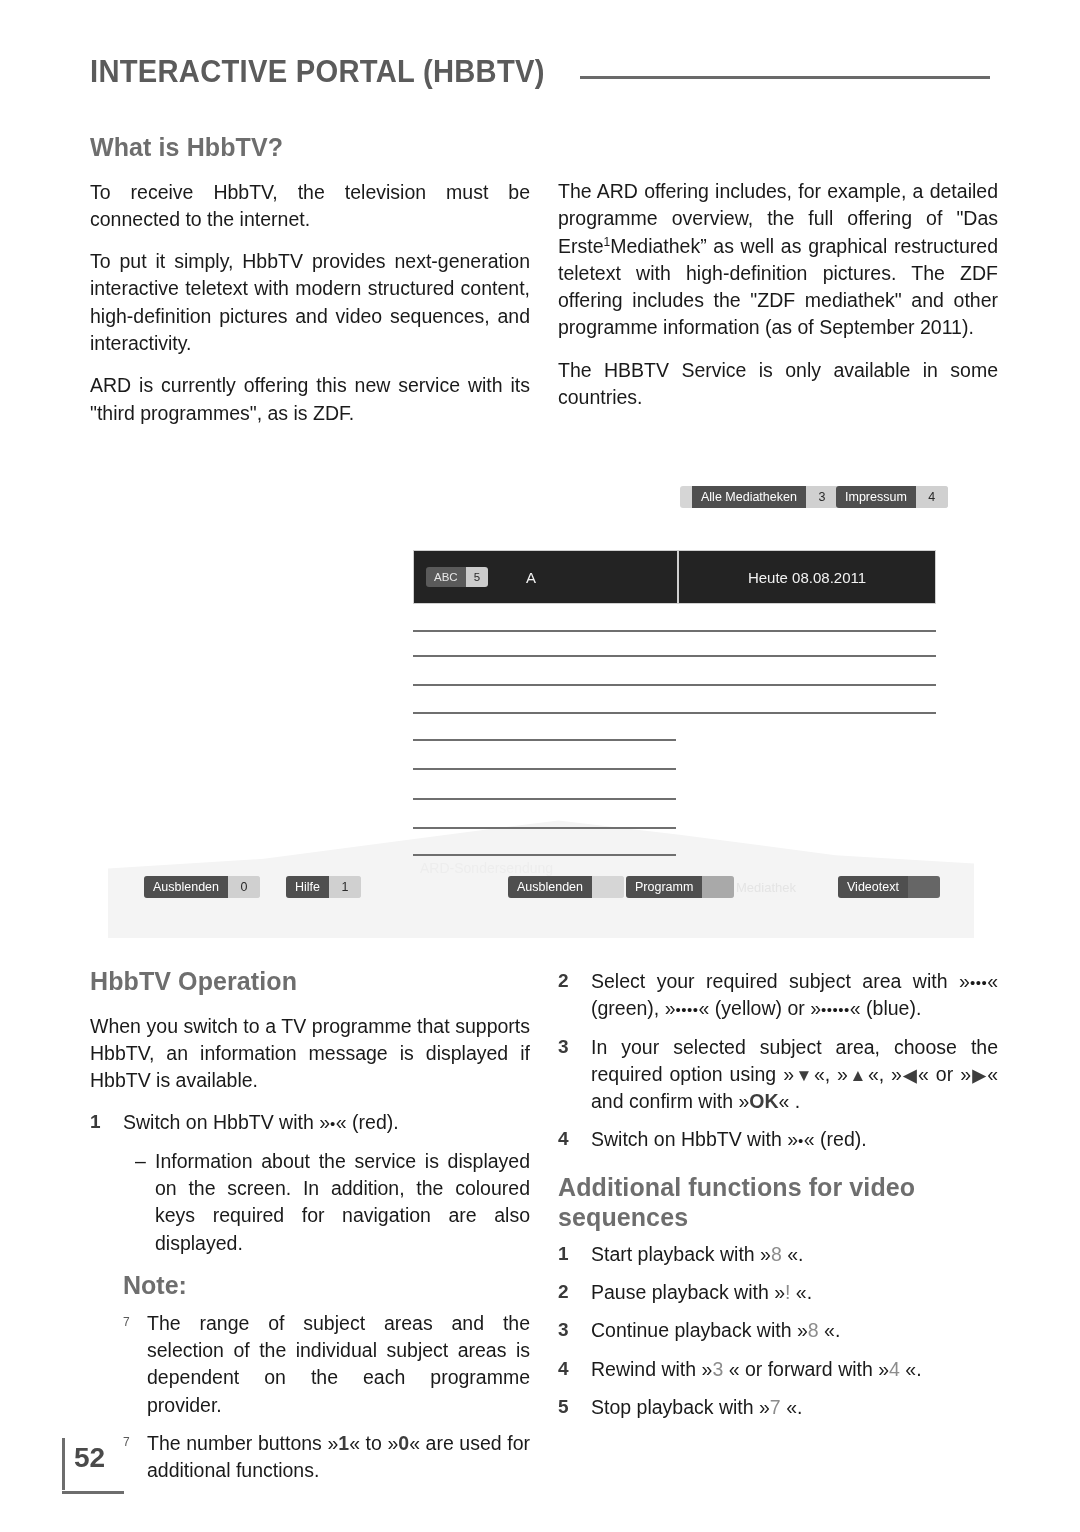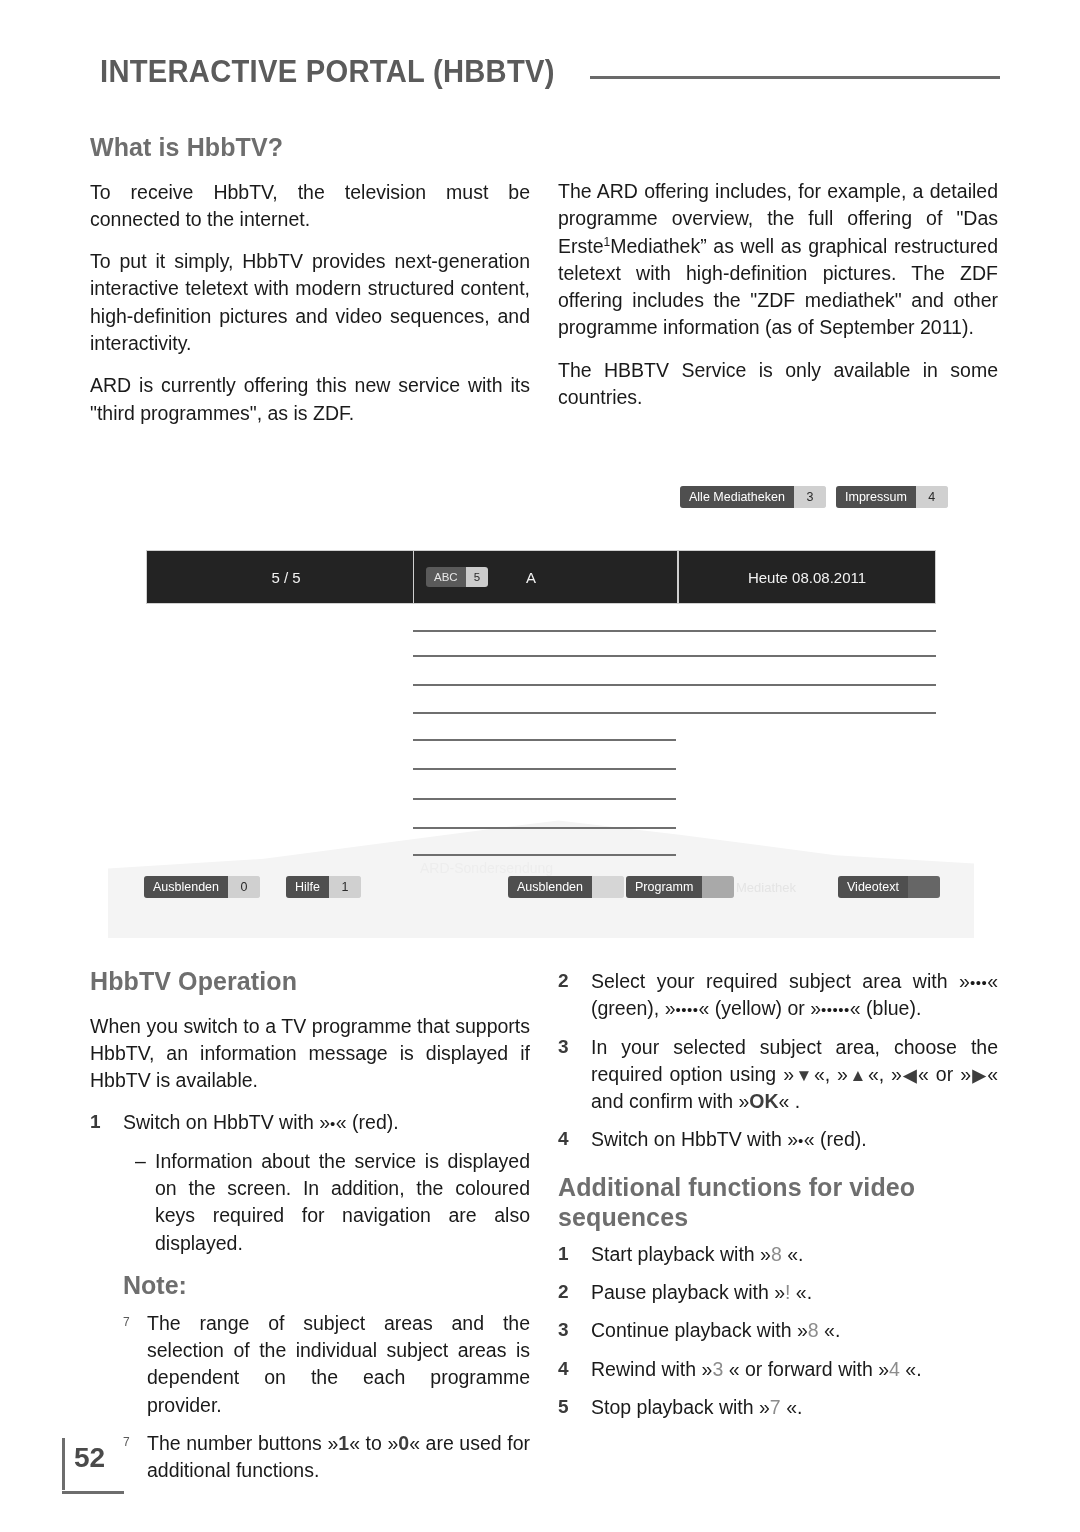--- a/index.html
+++ b/index.html
@@ -15,21 +15,21 @@
     position: relative;
     width: 1080px;
     height: 1532px;
     background: #ffffff;
     overflow: hidden;
   }
 
   
   .chapter-header {
     position: absolute;
-    left: 100px;
+    left: 90px;
     top: 54px;
     width: 900px;
     display: flex;
     align-items: center;
   }
   .chapter-title {
     font-size: 31px;
     font-weight: bold;
     letter-spacing: 0.3px;
     color: #5b5b5b;
@@ -294,32 +294,29 @@
 
   <div class="col-right" style="top:178px;">
     <p class="body"><span>The ARD offering includes, for example, a detailed programme overview, the full offering of "Das Erste</span><sup class="fn">1</sup><span>Mediathek” as well as graphical restructured teletext with high-definition pictures. The ZDF offering includes the "ZDF mediathek" and other programme information (as of September 2011).</span></p>
     <p class="body">The HBBTV Service is only available in some countries.</p>
   </div>
 
   <div class="illus">
     <div class="illus-bg"></div>
     <div class="illus-wave"></div>
 
-    <div class="pillbtn" style="left:572px; top:14px;">
+    <div class="pillbtn" style="left:572px; top:14px;padding-left:12px;">
       <div class="lbl">Alle Mediatheken</div>
       <div class="val">3</div>
     </div>
     <div class="pillbtn" style="left:728px; top:14px;">
       <div class="lbl">Impressum</div>
       <div class="val">4</div>
     </div>
 
-    <div class="darkbar" style="left:38px; top:78px; width:280px; height:54px;">
-      <div class="center">5 / 5</div>
-    </div>
 
     <div class="darkbar" style="left:305px; top:78px; width:265px; height:54px;">
       <div class="inner-pill">
         <div class="lbl">ABC</div>
         <div class="val">5</div>
       </div>
       <div class="letter-a">A</div>
     </div>
 
     <div class="darkbar" style="left:570px; top:78px; width:258px; height:54px;">

